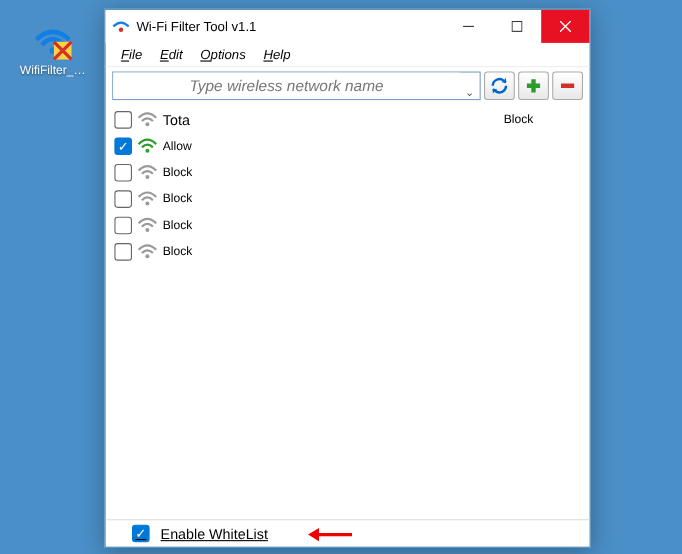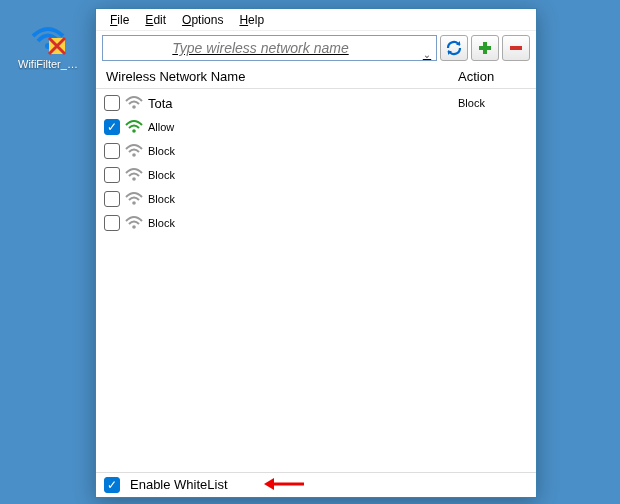--- a/index.html
+++ b/index.html
@@ -56,37 +56,36 @@
   }
   .titlebar-btn.close { background: #e81123; color: #fff; margin-left: 0; }
   .titlebar-btn:not(.close) { color: #333; }
   .menubar {
     height: 22px;
     display: flex;
     align-items: center;
     padding: 0 6px;
     border-bottom: 1px solid #eee;
   }
-  .menu-item { padding: 2px 8px; font-size: 12px; }
+  .menu-item { padding: 2px 8px; font-size: 12px; font-style: italic; }
   .menu-item .u { text-decoration: underline; }
   .toolbar {
     padding: 4px 6px;
     display: flex;
     gap: 3px;
     align-items: center;
   }
   .search-wrap {
     flex: 1;
     display: flex;
     align-items: flex-end;
     border: 1px solid #7a9ec7;
     height: 26px;
     background: #fff;
     position: relative;
-    text-decoration: underline;
   }
   .search-input {
     flex: 1;
     border: 0;
     outline: 0;
     height: 100%;
     padding: 0 8px;
     font-size: 14px;
     font-style: italic;
     text-align: center;
@@ -137,24 +136,25 @@
     align-items: center;
     justify-content: center;
   }
   .row-check.checked { background: #0078d7; border-color: #0078d7; }
   .row-check.checked::after { content: "✓"; color: #fff; font-size: 12px; line-height: 1; }
   .wifi-icon { width: 20px; margin-right: 4px; flex-shrink: 0; display: flex; justify-content: center; }
   .row-name { flex: 1; font-size: 13px; }
   .row-action { width: 70px; font-size: 11px; }
   .footer {
     border-top: 1px solid #ddd;
-    padding: 4px 8px;
-    display: flex;
-    align-items: flex-start;
+    padding: 4px 24px;
+    display: flex;
+    align-items: flex-end;
     gap: 6px;
+    text-decoration: underline;
   }
   .arrow-annotation {
     margin-left: 30px;
     color: #e00;
     display: flex;
     align-items: center;
   }
 </style>
 </head>
 <body>
@@ -164,20 +164,45 @@
     <path d="M4 18 Q19 4 34 18" stroke="#1080e8" stroke-width="4" fill="none"></path>
     <path d="M9 23 Q19 12 29 23" stroke="#1080e8" stroke-width="4" fill="none"></path>
     <circle cx="19" cy="28" r="3" fill="#1080e8"></circle>
     <path d="M20 20 L36 20 L36 36 L20 36 Z" fill="#ffd23f"></path>
     <path d="M20 20 L36 36 M36 20 L20 36" stroke="#d4302b" stroke-width="3"></path>
   </svg>
   <div class="desktop-icon-label">WifiFilter_x...</div>
 </div>
 
 <div class="window">
+  <div class="titlebar">
+    <svg class="titlebar-icon" viewBox="0 0 16 16">
+      <path d="M1 8 Q8 1 15 8" stroke="#1080e8" stroke-width="2" fill="none"></path>
+      <circle cx="8" cy="11" r="2" fill="#d4302b"></circle>
+    </svg>
+    <div class="titlebar-title">Wi-Fi Filter Tool v1.1</div>
+    <div class="titlebar-buttons">
+      <div class="titlebar-btn">
+        <svg width="10" height="10">
+            <line x1="0" y1="5" x2="10" y2="5" stroke="#333" stroke-width="1"></line>
+          </svg>
+      </div>
+      <div class="titlebar-btn">
+        <svg width="10" height="10">
+            <rect x="0.5" y="0.5" width="9" height="9" stroke="#333" fill="none" stroke-width="1"></rect>
+          </svg>
+      </div>
+      <div class="titlebar-btn close">
+        <svg width="10" height="10">
+            <line x1="0" y1="0" x2="10" y2="10" stroke="#fff" stroke-width="1.2"></line>
+            <line x1="10" y1="0" x2="0" y2="10" stroke="#fff" stroke-width="1.2"></line>
+          </svg>
+      </div>
+    </div>
+  </div>
 
   <div class="menubar">
     <div class="menu-item"><span class="u">F</span>ile</div>
     <div class="menu-item"><span class="u">E</span>dit</div>
     <div class="menu-item"><span class="u">O</span>ptions</div>
     <div class="menu-item"><span class="u">H</span>elp</div>
   </div>
 
   <div class="toolbar">
     <div class="search-wrap">
@@ -198,24 +223,20 @@
           <line x1="2" y1="8" x2="14" y2="8" stroke="#2a9d2a" stroke-width="4"></line>
         </svg>
     </div>
     <div class="tool-btn">
       <svg width="16" height="16">
           <line x1="2" y1="8" x2="14" y2="8" stroke="#d4302b" stroke-width="4"></line>
         </svg>
     </div>
   </div>
 
-  <div class="list-header">
-    <div class="col-name">Wireless Network Name</div>
-    <div class="col-action">Action</div>
-  </div>
 
   <div class="list-body" id="list-body">
       <div class="row">
         <div class="row-check"></div>
         <div class="wifi-icon">
           <svg width="18" height="16" viewBox="0 0 18 16">
             <path d="M1 6 Q9 -2 17 6" stroke="#999" stroke-width="2" fill="none"></path>
             <path d="M4 9 Q9 4 14 9" stroke="#999" stroke-width="2" fill="none"></path>
             <circle cx="9" cy="12" r="1.8" fill="#999"></circle>
           </svg>

